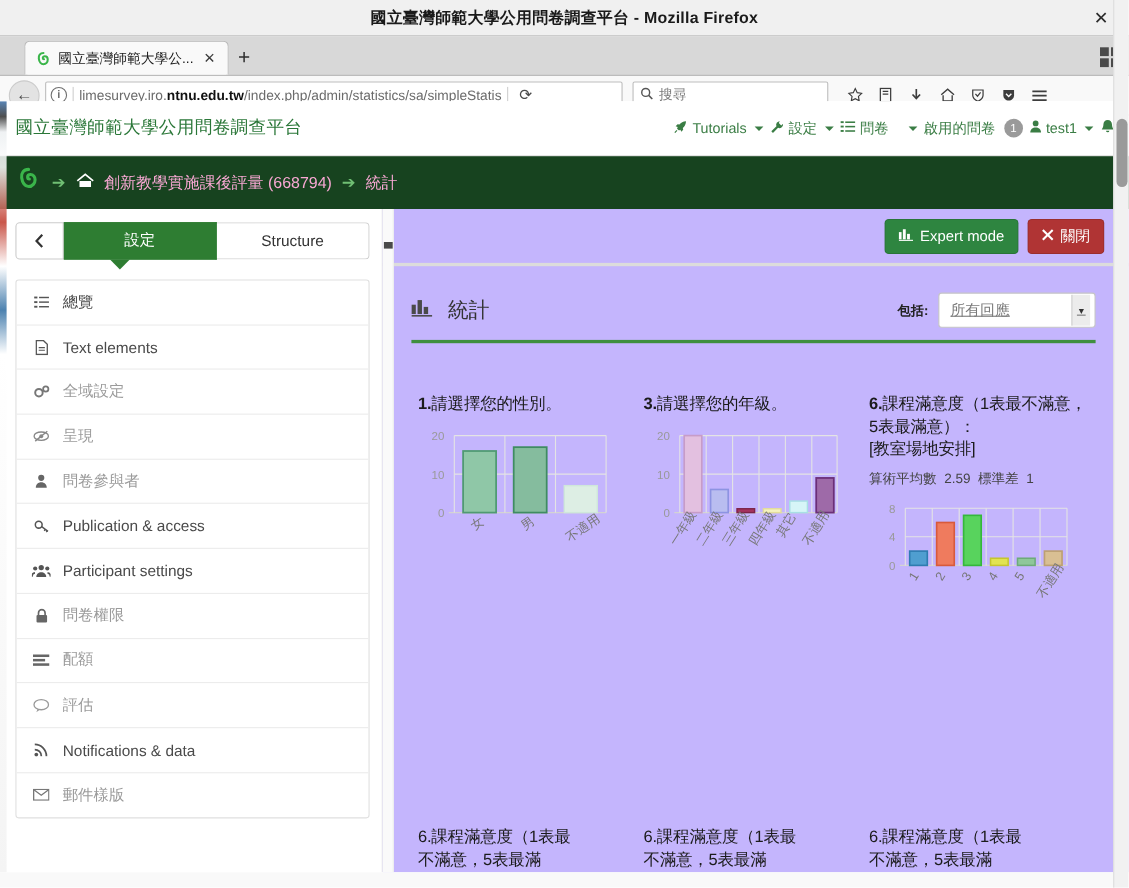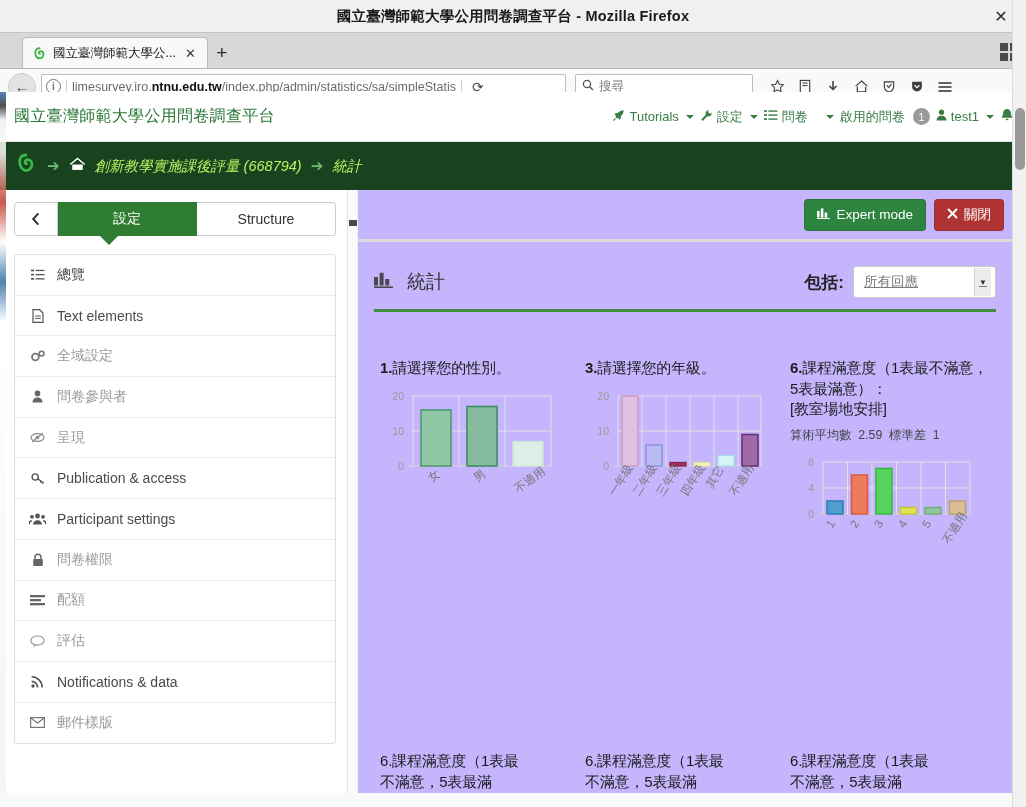--- a/index.html
+++ b/index.html
@@ -126,21 +126,21 @@
     min-width:17px; height:17px; border-radius:50%;
     background:#9a9a9a; color:#fff; font-size:10.5px; margin-left:4px;
   }
 
   .breadcrumb-bar {
     height:48px; background:#17431f;
     display:flex; align-items:center; gap:9px;
     padding-left:14px; color:#fff; font-size:14.5px;
   }
   .bc-arrow { color:#6fbf73; font-size:15px; }
-  .bc-text { color:#bef264;font-style:italic; }
+  .bc-text { color:#f9a8d4; }
 
   .body-cols { display:flex; height:603px; }
 
   
   .sidebar {
     width:348px; flex:0 0 348px; background:#fff;
     padding:12px 12px 0 14px; position:relative;
   }
   .side-tabs { display:flex; height:34px; }
   .side-tabs .collapse-btn {
@@ -198,21 +198,21 @@
   .stats-area { padding:24px 30px 0 26px; }
   .stats-head {
     display:flex; align-items:center; gap:14px;
     border-bottom:3px solid #3f8f3f; padding-bottom:11px;
   }
   .stats-head .hicon { font-size:17px; color:#4a4a4a; }
   .stats-head .htitle { font-size:19px; color:#333; }
   .stats-head .right {
     margin-left:auto; display:flex; align-items:center; gap:9px;
   }
-  .stats-head .lbl { font-size:17px; color:#222; font-weight:bold; }
+  .stats-head .lbl { font-size:12px; color:#222; font-weight:bold; }
   .sel {
     width:143px; height:32px; border:1px solid #c6c6c6; border-radius:3px;
     background:#fff; display:flex; align-items:center; padding:0 4px 0 10px;
     font-size:13.5px; color:#7a7a7a;text-decoration:underline;
   }
   .sel .sel-arrow {
     margin-left:auto; width:17px; height:28px; background:#ececec;
     border-left:1px solid #d0d0d0;
     display:flex; align-items:center; justify-content:center;
     font-size:8px; color:#333;
@@ -491,37 +491,37 @@
                   <circle cx="5.4" cy="7" r="3.4" fill="none" stroke="#777" stroke-width="1.8"></circle>
                   <circle cx="11.6" cy="3.6" r="2.4" fill="none" stroke="#777" stroke-width="1.6"></circle>
                 </svg>
             </span>
             <span>全域設定</span>
           </div>
 
 
           <div class="menu-item muted">
             <span class="mi-icon">
-              <svg width="11" height="13" viewBox="0 0 11 13">
-                  <circle cx="5.5" cy="3.4" r="2.8" fill="#666"></circle>
-                  <path d="M0.5 12.4c0-3.1 2.2-5 5-5s5 1.9 5 5z" fill="#666"></path>
-                </svg>
-            </span>
-            <span>問卷參與者</span>
-          </div>
-
-          <div class="menu-item muted">
-            <span class="mi-icon">
               <svg width="15" height="11" viewBox="0 0 15 11">
                   <ellipse cx="7.5" cy="5.5" rx="6.5" ry="3.8" fill="none" stroke="#888" stroke-width="1.2"></ellipse>
                   <circle cx="7.5" cy="5.5" r="1.8" fill="#888"></circle>
                   <line x1="2" y1="10" x2="13" y2="1" stroke="#888" stroke-width="1.3"></line>
                 </svg>
             </span>
             <span>呈現</span>
+          </div>
+
+          <div class="menu-item muted">
+            <span class="mi-icon">
+              <svg width="11" height="13" viewBox="0 0 11 13">
+                  <circle cx="5.5" cy="3.4" r="2.8" fill="#666"></circle>
+                  <path d="M0.5 12.4c0-3.1 2.2-5 5-5s5 1.9 5 5z" fill="#666"></path>
+                </svg>
+            </span>
+            <span>問卷參與者</span>
           </div>
 
           <div class="menu-item">
             <span class="mi-icon">
               <svg width="14" height="13" viewBox="0 0 14 13">
                   <circle cx="4.2" cy="5" r="3.1" fill="none" stroke="#555" stroke-width="1.4"></circle>
                   <path d="M6.6 6.6l6 4.4" stroke="#555" stroke-width="1.4" fill="none"></path>
                   <path d="M10.2 9.2l-1 1.4M12 10.4l-.9 1.3" stroke="#555" stroke-width="1.2"></path>
                 </svg>
             </span>

